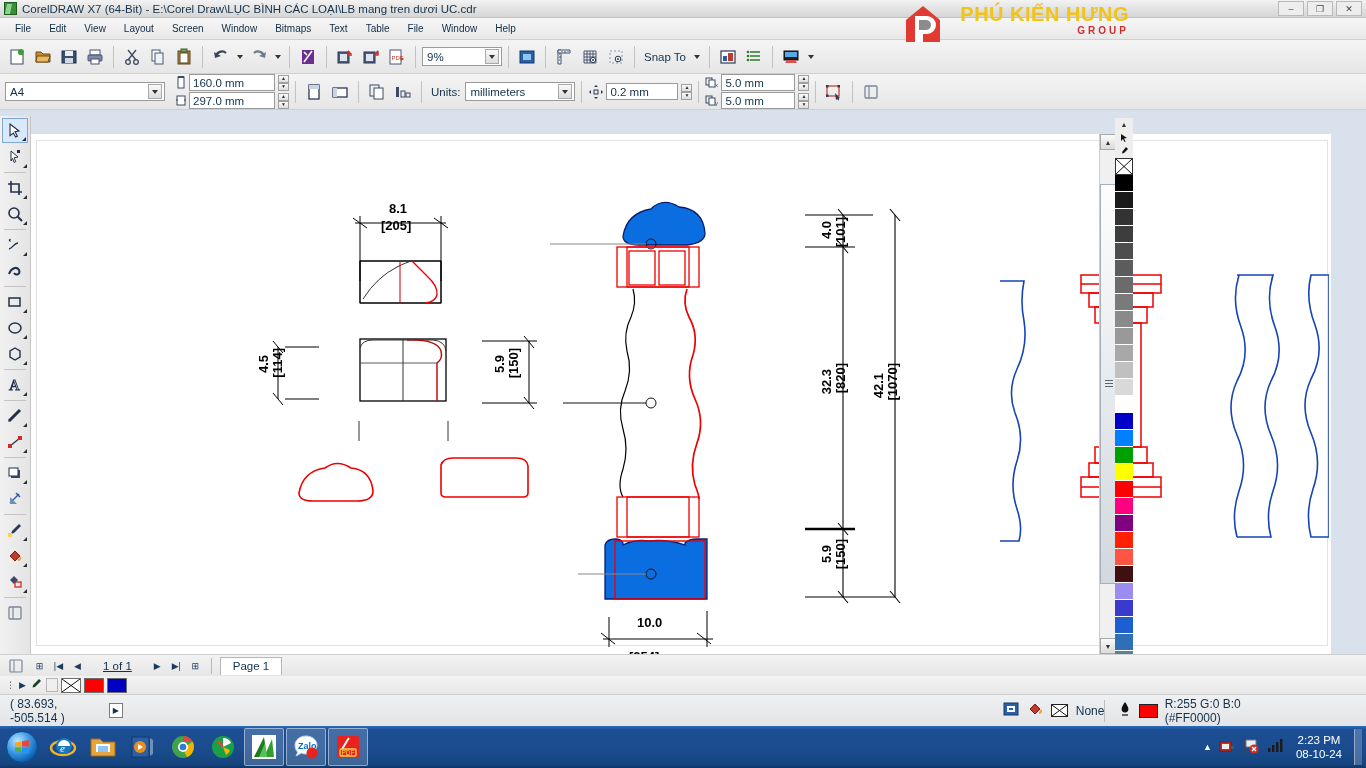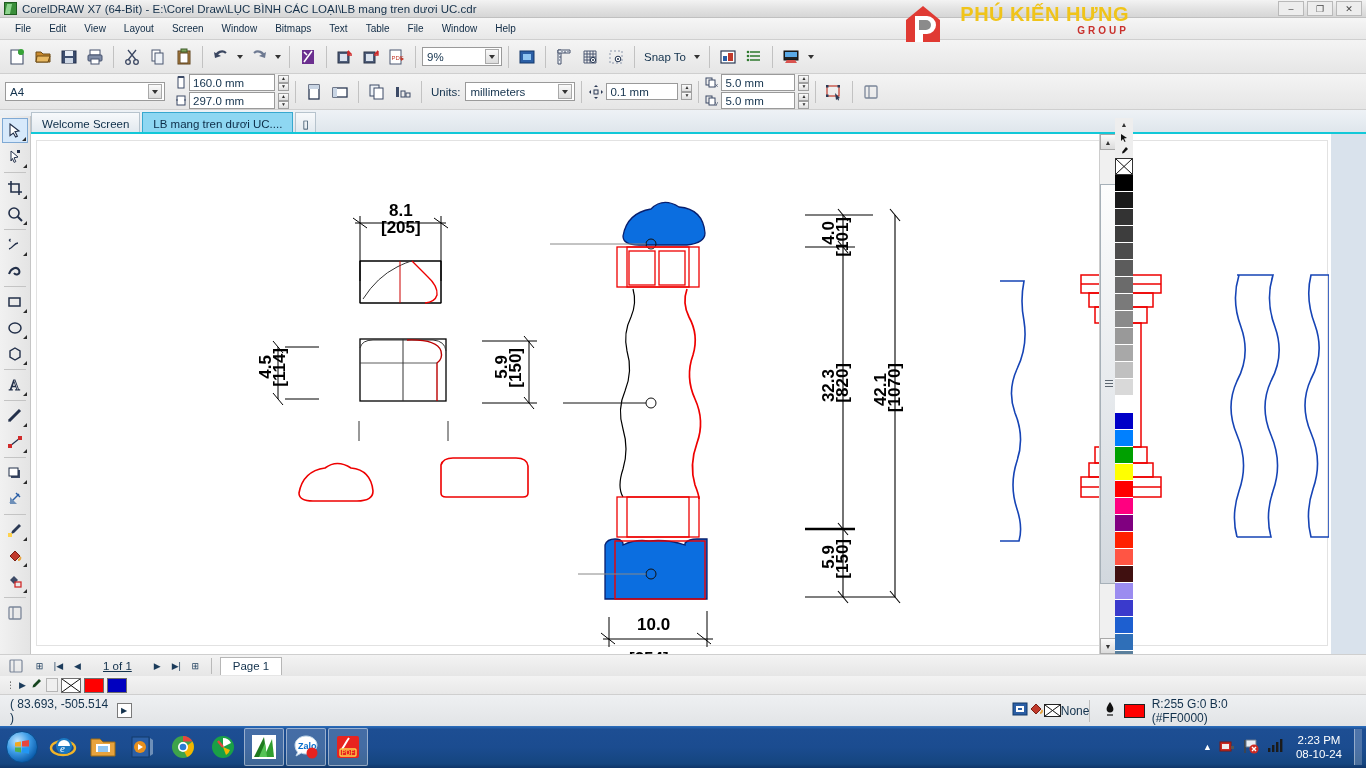--- a/index.html
+++ b/index.html
@@ -101,21 +101,21 @@
   
   .canvaswrap{
     position:absolute; left:31px; top:134px; width:1300px; height:520px;
     background:#ffffff; overflow:hidden;
   }
   .page{
     position:absolute; left:5px; top:6px; width:1292px; height:506px;
     background:#fff; border:1px solid #e2e2e2;
   }
   .dimtxt{ position:absolute; font-family:"Liberation Sans",sans-serif;
-    font-size:17px; font-weight:bold; color:#000; white-space:nowrap;}
+    font-size:13px; font-weight:bold; color:#000; white-space:nowrap;}
   .vert{ writing-mode:vertical-rl; transform:rotate(180deg); }
 
   
   .vscroll{position:absolute; right:0; top:134px; width:16px; height:520px;
     background:#f0f0f0;border-left:1px solid #cdcdcd;}
   .hscroll{position:absolute; left:31px; bottom:0; height:16px;
     background:#f0f0f0;border-top:1px solid #cdcdcd;}
   .sbthumb{background:linear-gradient(#fdfdfd,#d2d8de);border:1px solid #a6b0b8;}
   .sbbtn{background:linear-gradient(#fafafa,#dbdbdb);border:1px solid #a9a9a9;
     display:flex;align-items:center;justify-content:center;font-size:7px;color:#333;}
@@ -447,21 +447,21 @@
           <span class="arrow-d"></span>
         </span>
     </div>
     <div class="tbsep"></div>
     <div class="row-i">
       <svg width="16" height="16" viewBox="0 0 16 16">
           <path d="M8 1l2 2H6zM8 15l2-2H6zM1 8l2-2v4zM15 8l-2-2v4z" fill="#2b3954"></path>
           <rect x="6" y="6" width="4" height="4" fill="none" stroke="#2b3954"></rect>
         </svg>
       <div class="numbox" style="width:72px">
-          <span>0.1 mm</span>
+          <span>0.2 mm</span>
         </div>
       <div class="spin">
           <div>▲</div>
           <div>▼</div>
         </div>
     </div>
     <div class="tbsep"></div>
     <div class="stack2">
       <div class="row-i">
         <svg width="14" height="13" viewBox="0 0 14 13">
@@ -506,26 +506,20 @@
     </div>
     <div class="tbsep"></div>
     <div class="tbtn">
       <svg width="18" height="18" viewBox="0 0 18 18">
           <rect x="3" y="3" width="12" height="12" rx="1" fill="none" stroke="#7b8699" stroke-width="1.3"></rect>
           <path d="M7 3v12" stroke="#7b8699" stroke-width="1.2"></path>
         </svg>
     </div>
   </div>
 
-  <div class="docbar">
-    <div style="width:31px"></div>
-    <div class="doctab">Welcome Screen</div>
-    <div class="doctab active">LB mang tren dươi UC....</div>
-    <div class="doctab small">▯</div>
-  </div>
 
   <div class="lefttools">
     <div class="ltool sel">
       <svg width="18" height="18" viewBox="0 0 18 18">
           <path d="M4 2l9 7-4 .6 2.4 4.6-1.8.9L7.3 11 4 13.6z" fill="#fff" stroke="#23304a" stroke-width="1.1"></path>
         </svg>
       <span class="flyout"></span>
     </div>
     <div class="ltool">
       <svg width="18" height="18" viewBox="0 0 18 18">
@@ -908,21 +902,21 @@
         </svg>
     </div>
     <div class="cbsw" style="background:#FF0000"></div>
     <div class="cbsw" style="background:#0000C0"></div>
   </div>
 
   <div class="statusbar">
     <div style="padding-left:10px;">( 83.693, -505.514 )</div>
     <div style="margin-left:8px;width:16px;height:15px;border:1px solid #7a7a7a;background:#fff;display:flex;align-items:center;justify-content:center;font-size:8px;">▶</div>
 
-    <div style="margin-left:880px;display:flex;align-items:center;gap:0;">
+    <div style="margin-left:880px;display:flex;align-items:center;gap:8px;">
       <div>
         <svg width="16" height="16" viewBox="0 0 16 16">
             <rect x="1" y="2" width="14" height="12" fill="#2b5fa6" stroke="#123a6b"></rect>
             <rect x="4" y="5" width="8" height="6" fill="#fff"></rect>
             <rect x="6" y="7" width="4" height="2" fill="#2b5fa6"></rect>
           </svg>
       </div>
       <div>
         <svg width="16" height="16" viewBox="0 0 16 16">
             <path d="M3 8l5-5 5 5-5 5z" fill="#c0392b" stroke="#7a1f14"></path>

